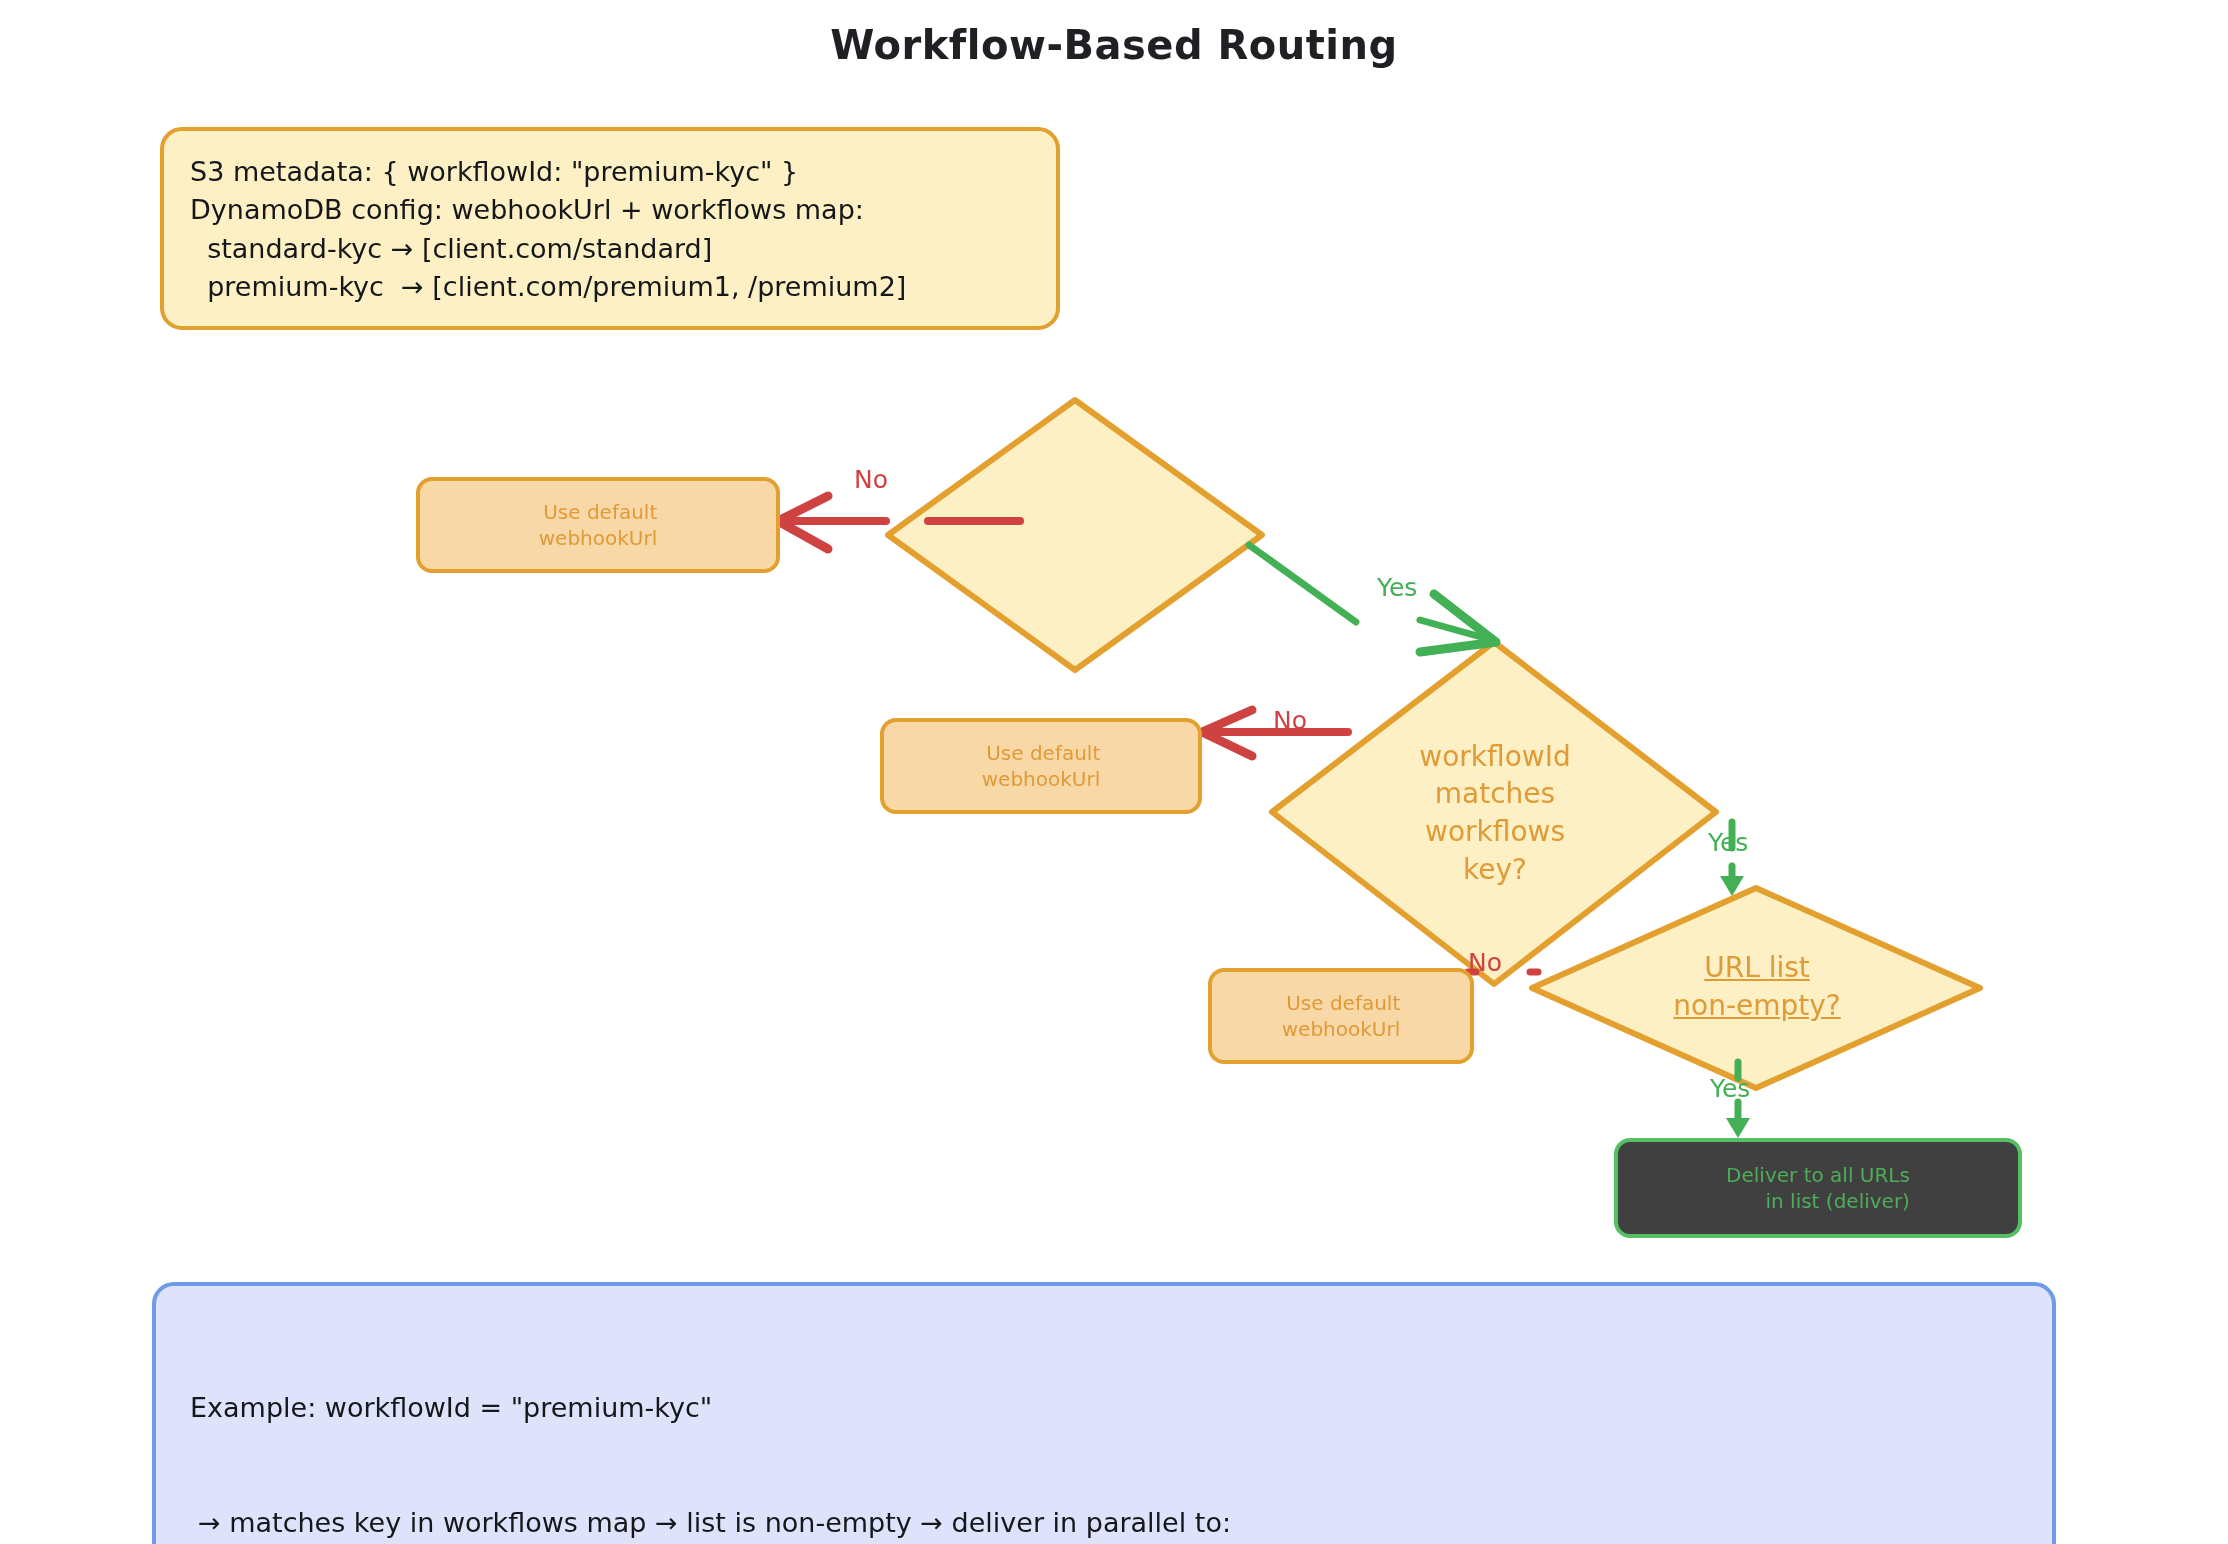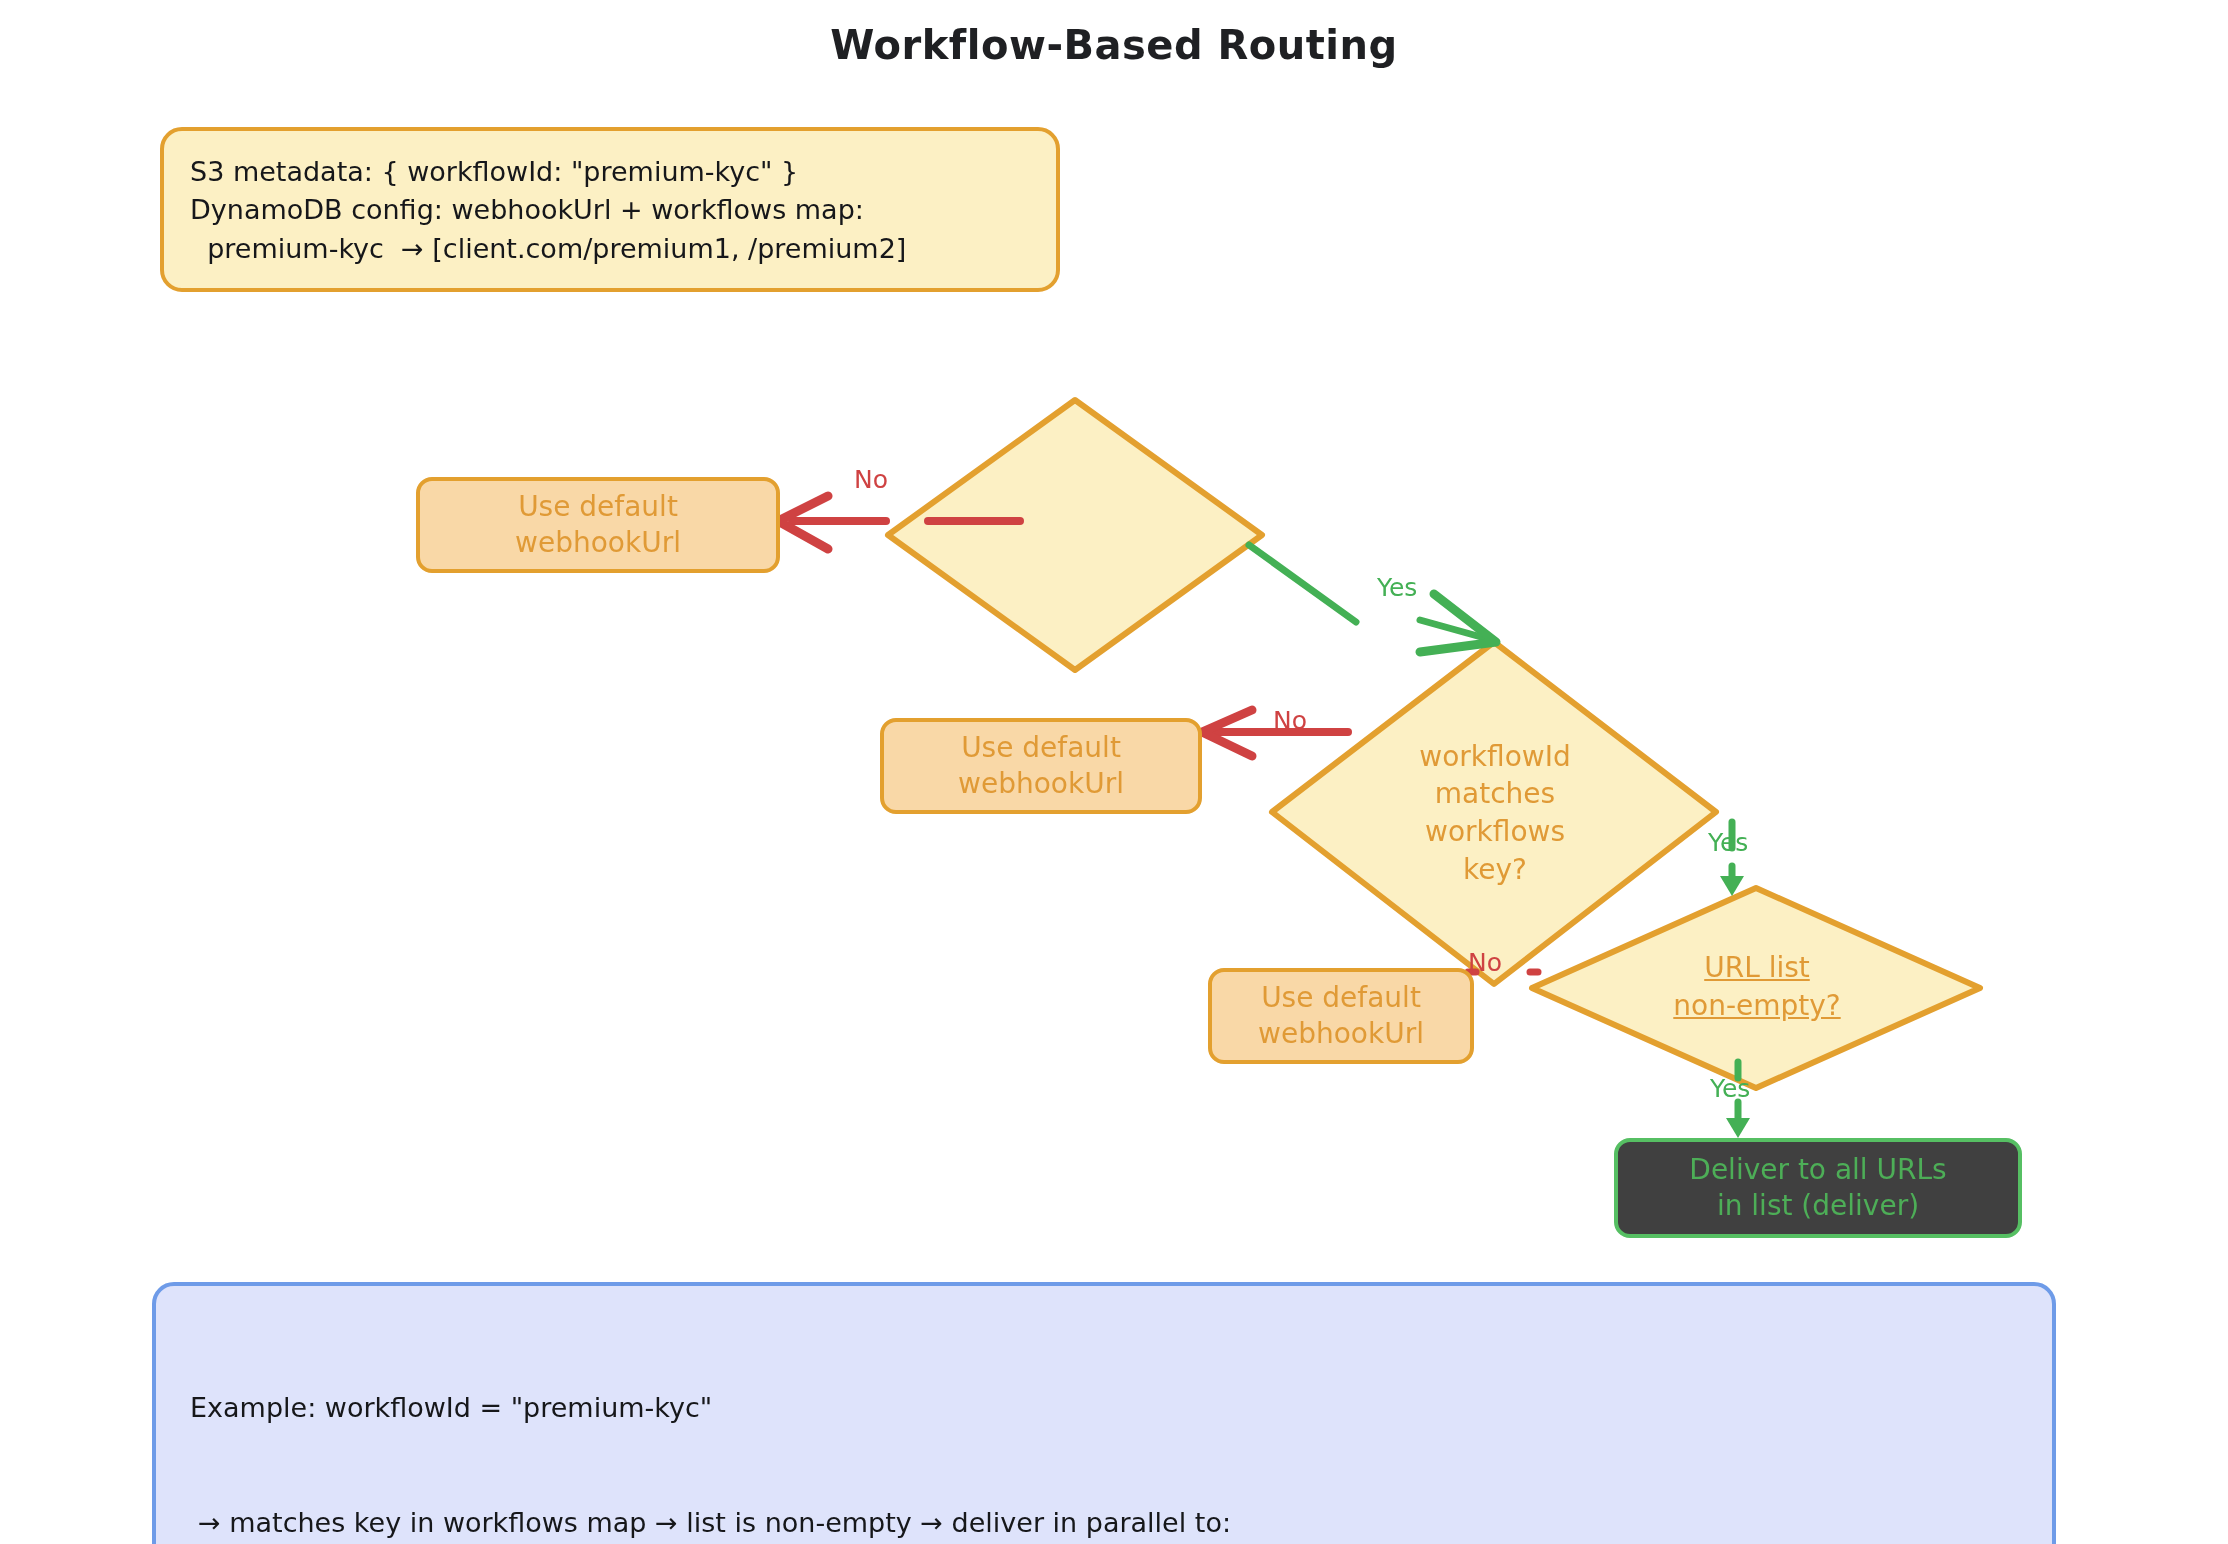--- a/index.html
+++ b/index.html
@@ -66,23 +66,23 @@
   }
   .note-bottom .row-indent { padding-left: 8px; }
 
   
   .nodebox {
     position: absolute;
     box-sizing: border-box;
     display: flex;
     align-items: center;
     justify-content: center;
-    text-align: center;
+    text-align: right;
     border-radius: 16px;
-    font-size: 28px;
+    font-size: 20px;
     line-height: 1.3;
   }
   .nodebox.orange {
     background: #F9D8A7;
     border: 4px solid #E3A02F;
     color: #E09A36;
   }
   .nodebox.green {
     background: #404040;
     border: 4px solid #56BF63;
@@ -166,21 +166,21 @@
      default box 3 (short stub) === --&gt;
     <line x1="1468" y1="972" x2="1476" y2="972" stroke="#CF4242" stroke-width="7" stroke-linecap="round"></line>
     <line x1="1530" y1="972" x2="1538" y2="972" stroke="#CF4242" stroke-width="7" stroke-linecap="round"></line>
 
      deliver box === --&gt;
     <line x1="1738" y1="1062" x2="1738" y2="1078" stroke="#44B055" stroke-width="7" stroke-linecap="round"></line>
     <line x1="1738" y1="1102" x2="1738" y2="1118" stroke="#44B055" stroke-width="7" stroke-linecap="round"></line>
     <polygon points="1726,1118 1750,1118 1738,1138" fill="#44B055"></polygon>
   </svg>
 
-  <div class="note note-top"><div>S3 metadata: { workflowId: "premium-kyc" }</div><div>DynamoDB config: webhookUrl + workflows map:</div><div>  premium-kyc  → [client.com/premium1, /premium2]</div></div>
+  <div class="note note-top"><div>S3 metadata: { workflowId: "premium-kyc" }</div><div>DynamoDB config: webhookUrl + workflows map:</div><div>  standard-kyc → [client.com/standard]</div><div>  premium-kyc  → [client.com/premium1, /premium2]</div></div>
 
 
   <div class="diamond-label dlbl-2">
     <div>
       <div>workflowId</div>
       <div>matches</div>
       <div>workflows</div>
       <div>key?</div>
     </div>
   </div>

